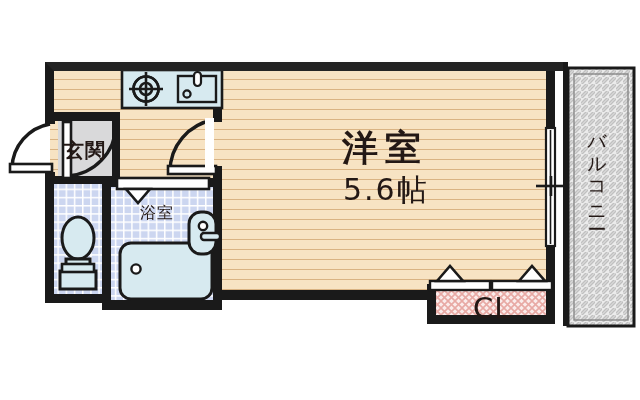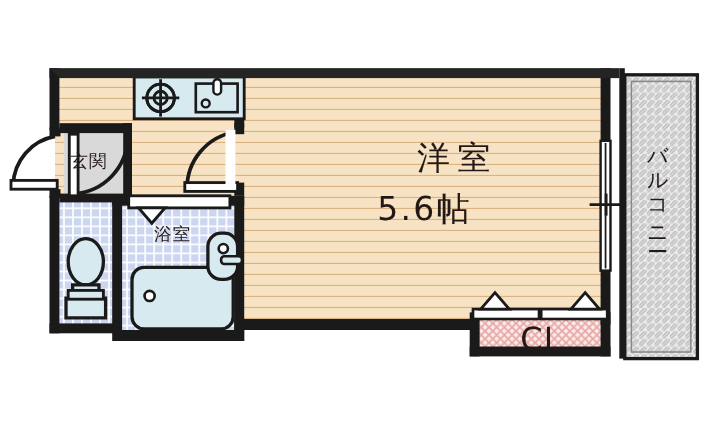--- a/index.html
+++ b/index.html
@@ -24,37 +24,37 @@
     position: absolute;
     color: #231815;
     font-family: "DejaVu Sans", sans-serif;
     white-space: nowrap;
     pointer-events: none;
     user-select: none;
   }
   #label-youshitsu {
     left: 342px;
     top: 124px;
-    font-size: 30px;
+    font-size: 36px;
     letter-spacing: 7px;
-    font-weight: 400;
-    margin-left: 37px;
+    font-weight: 700;
   }
   #label-jou {
     left: 343px;
     top: 170px;
     font-size: 30px;
     letter-spacing: 2px;
     font-weight: 400;
   }
   #label-genkan {
     left: 64px;
     top: 137px;
-    font-size: 16px;
+    font-size: 20px;
     letter-spacing: 1px;
+    font-weight: bold;
   }
   #label-yokushitsu {
     left: 140px;
     top: 203px;
     font-size: 16px;
     letter-spacing: 1px;
   }
   #label-cl {
     left: 473px;
     top: 291px;

